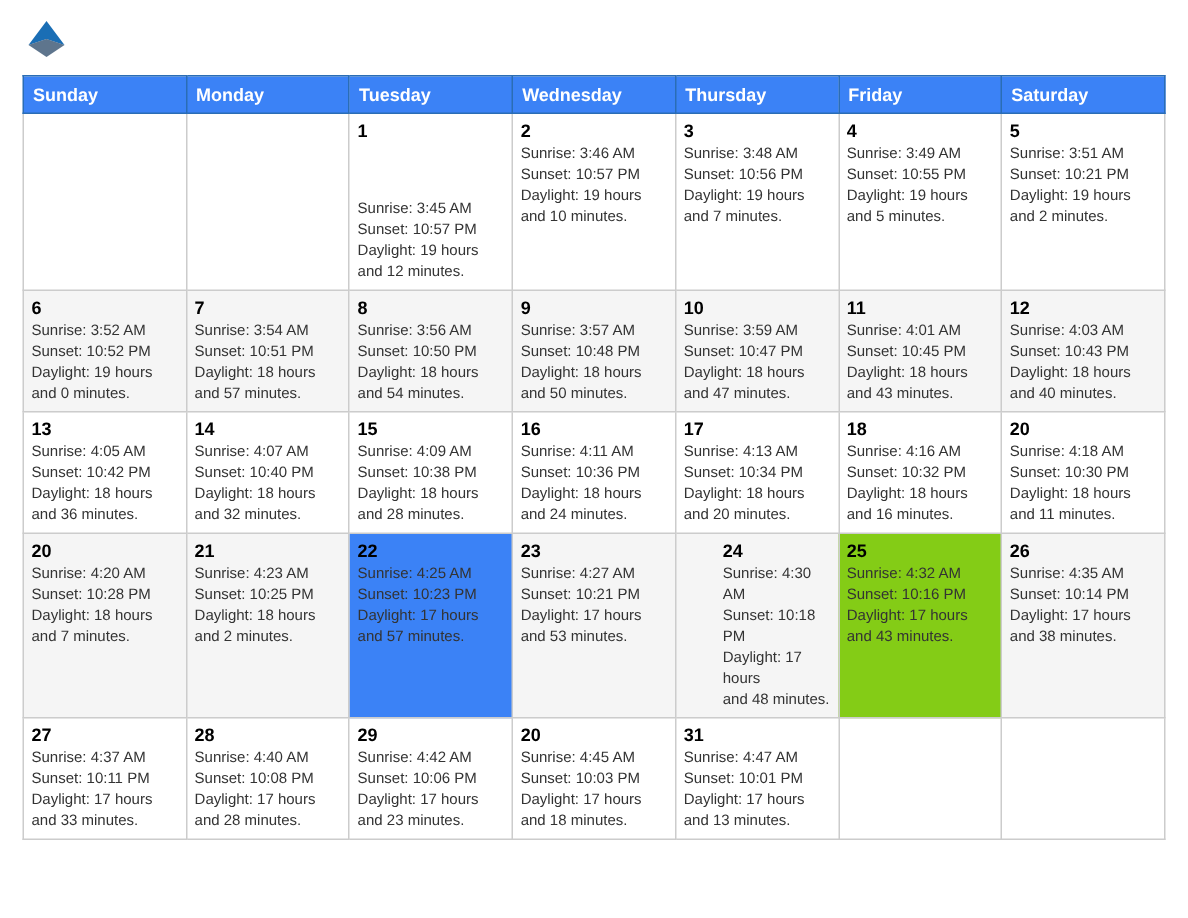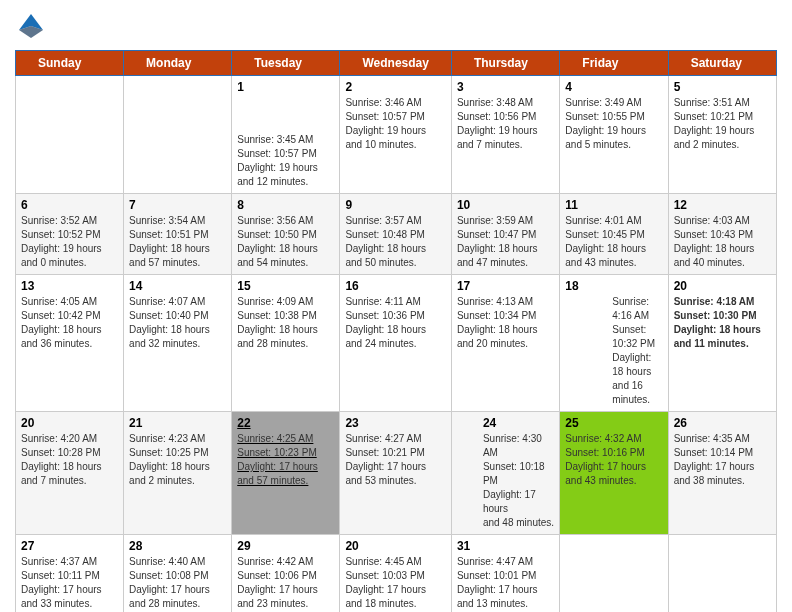--- a/index.html
+++ b/index.html
@@ -25,24 +25,24 @@
     .logo-text-blue { color: #1a6eb5; font-size: 15px; font-weight: bold; }
     .title-block { text-align: right; }
     .month-title { font-size: 36px; color: #1a3a5c; font-weight: bold; }
     .location-title { font-size: 16px; color: #1a3a5c; }
     .calendar-table {
       width: 100%;
       border-collapse: collapse;
       font-size: 11px;
     }
     .calendar-table th {
-      background-color: #c2410c;
+      background-color: #3b82f6;
       color: #fff;
       text-align: left;
-      padding: 5px 22px;
+      padding: 5px 6px;
       font-size: 12px;
       border: 1px solid #2a6db5;
     }
     .calendar-table td {
       border: 1px solid #ccc;
       vertical-align: top;
       padding: 4px 5px;
       width: calc(100% / 7);
       height: 80px;
       background: #fff;
@@ -220,49 +220,49 @@
         </td>
         <td>
           <span class="day-number">17</span>
           <div class="day-info" style="white-space: pre-line;">Sunrise: 4:13 AM
 Sunset: 10:34 PM
 Daylight: 18 hours
 and 20 minutes.</div>
         </td>
         <td>
           <span class="day-number">18</span>
-          <div class="day-info" style="white-space: pre-line; margin-left: 47px;">Sunrise: 4:16 AM
+          <div class="day-info" style="white-space: pre-line;">Sunrise: 4:16 AM
 Sunset: 10:32 PM
 Daylight: 18 hours
 and 16 minutes.</div>
         </td>
         <td>
           <span class="day-number">20</span>
-          <div class="day-info" style="white-space: pre-line; font-weight: bold;">Sunrise: 4:18 AM
+          <div class="day-info" style="white-space: pre-line;">Sunrise: 4:18 AM
 Sunset: 10:30 PM
 Daylight: 18 hours
 and 11 minutes.</div>
         </td>
       </tr>
       <tr>
         <td style="background: rgb(245, 245, 245);">
           <span class="day-number">20</span>
           <div class="day-info" style="white-space: pre-line;">Sunrise: 4:20 AM
 Sunset: 10:28 PM
 Daylight: 18 hours
 and 7 minutes.</div>
         </td>
         <td style="background: rgb(245, 245, 245);">
           <span class="day-number">21</span>
           <div class="day-info" style="white-space: pre-line;">Sunrise: 4:23 AM
 Sunset: 10:25 PM
 Daylight: 18 hours
 and 2 minutes.</div>
         </td>
-        <td style="background: #a3a3a3; text-decoration: underline;">
+        <td style="background: #3b82f6;">
           <span class="day-number">22</span>
           <div class="day-info" style="white-space: pre-line;">Sunrise: 4:25 AM
 Sunset: 10:23 PM
 Daylight: 17 hours
 and 57 minutes.</div>
         </td>
         <td style="background: rgb(245, 245, 245);">
           <span class="day-number">23</span>
           <div class="day-info" style="white-space: pre-line;">Sunrise: 4:27 AM
 Sunset: 10:21 PM

